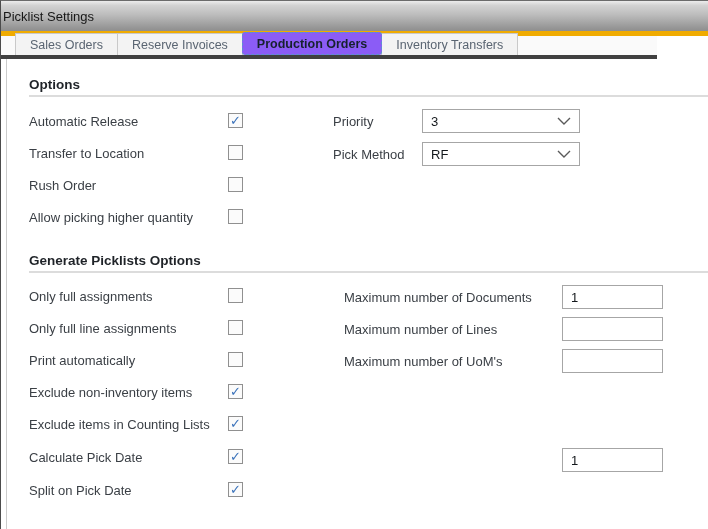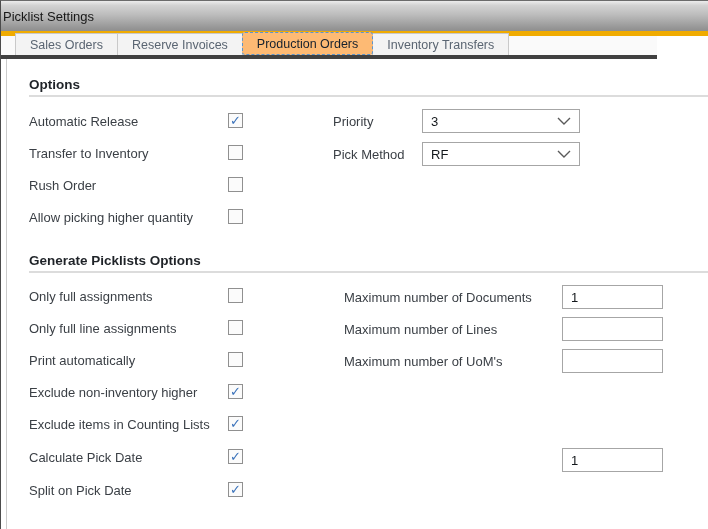--- a/index.html
+++ b/index.html
@@ -22,22 +22,22 @@
     background: #fafafa; border-bottom: 4px solid #404040;
     display: flex; align-items: flex-end; padding-left: 14px;
   }
   .tab {
     height: 22px; display: flex; align-items: center; justify-content: center;
     padding: 0 14px; font-size: 12.5px; color: #5a6572;
     background: #f3f3f3; border: 1px solid #c9c9c9; border-bottom: none;
     margin-right: -1px; white-space: nowrap; cursor: default;
   }
   .tab.active {
-    background: #fdba74; border: 1px dashed #5b94cc; border-radius: 3px;
-    font-weight: normal; color: #16212e; z-index: 2; height: 23px;
+    background: #8b5cf6; border: 1px dashed #5b94cc; border-radius: 3px;
+    font-weight: bold; color: #16212e; z-index: 2; height: 23px;
   }
   .content { position: absolute; left: 0; top: 58px; width: 708px; height: 471px; background: #ffffff; }
   .vline { position: absolute; left: 5px; top: 58px; width: 1px; height: 471px; background: #cccccc; }
   .section-title { position: absolute; left: 28px; font-size: 13.5px; font-weight: bold; color: #1f2328; }
   .section-rule { position: absolute; left: 28px; right: 0; height: 2px; background: #dcdcdc; }
   .lbl { position: absolute; font-size: 13px; color: #3a3f45; line-height: 16px; white-space: nowrap; }
   .checkbox {
     position: absolute; left: 227px; width: 15px; height: 15px;
     border: 1px solid #909090; background: #fbfbfb;
     display: flex; align-items: center; justify-content: center; cursor: default;
@@ -73,21 +73,21 @@
     <div class="tab active">Production Orders</div>
     <div class="tab">Inventory Transfers</div>
   </div>
 
   <div class="content">
 
     <div class="section-title" style="top:18px;">Options</div>
     <div class="section-rule" style="top:36px;"></div>
 
     <div class="lbl" style="left:28px; top:55px;">Automatic Release</div>
-    <div class="lbl" style="left:28px; top:87px;">Transfer to Inventory</div>
+    <div class="lbl" style="left:28px; top:87px;">Transfer to Location</div>
     <div class="lbl" style="left:28px; top:119px;">Rush Order</div>
     <div class="lbl" style="left:28px; top:151px;">Allow picking higher quantity</div>
 
     <div class="checkbox checked" style="top:54px;"></div>
     <div class="checkbox" style="top:86px;"></div>
     <div class="checkbox" style="top:118px;"></div>
     <div class="checkbox" style="top:150px;"></div>
 
     <div class="lbl" style="left:332px; top:55px;">Priority</div>
     <div class="lbl" style="left:332px; top:88px;">Pick Method</div>
@@ -104,21 +104,21 @@
           <polyline points="1,1 7,7 13,1" fill="none" stroke="#5a5a5a" stroke-width="1.4"></polyline>
         </svg>
     </div>
 
     <div class="section-title" style="top:194px;">Generate Picklists Options</div>
     <div class="section-rule" style="top:212px;"></div>
 
     <div class="lbl" style="left:28px; top:230px;">Only full assignments</div>
     <div class="lbl" style="left:28px; top:262px;">Only full line assignments</div>
     <div class="lbl" style="left:28px; top:294px;">Print automatically</div>
-    <div class="lbl" style="left:28px; top:326px;">Exclude non-inventory higher</div>
+    <div class="lbl" style="left:28px; top:326px;">Exclude non-inventory items</div>
     <div class="lbl" style="left:28px; top:358px;">Exclude items in Counting Lists</div>
     <div class="lbl" style="left:28px; top:391px;">Calculate Pick Date</div>
     <div class="lbl" style="left:28px; top:424px;">Split on Pick Date</div>
 
     <div class="checkbox" style="top:229px;"></div>
     <div class="checkbox" style="top:261px;"></div>
     <div class="checkbox" style="top:293px;"></div>
     <div class="checkbox checked" style="top:325px;"></div>
     <div class="checkbox checked" style="top:357px;"></div>
     <div class="checkbox checked" style="top:390px;"></div>

